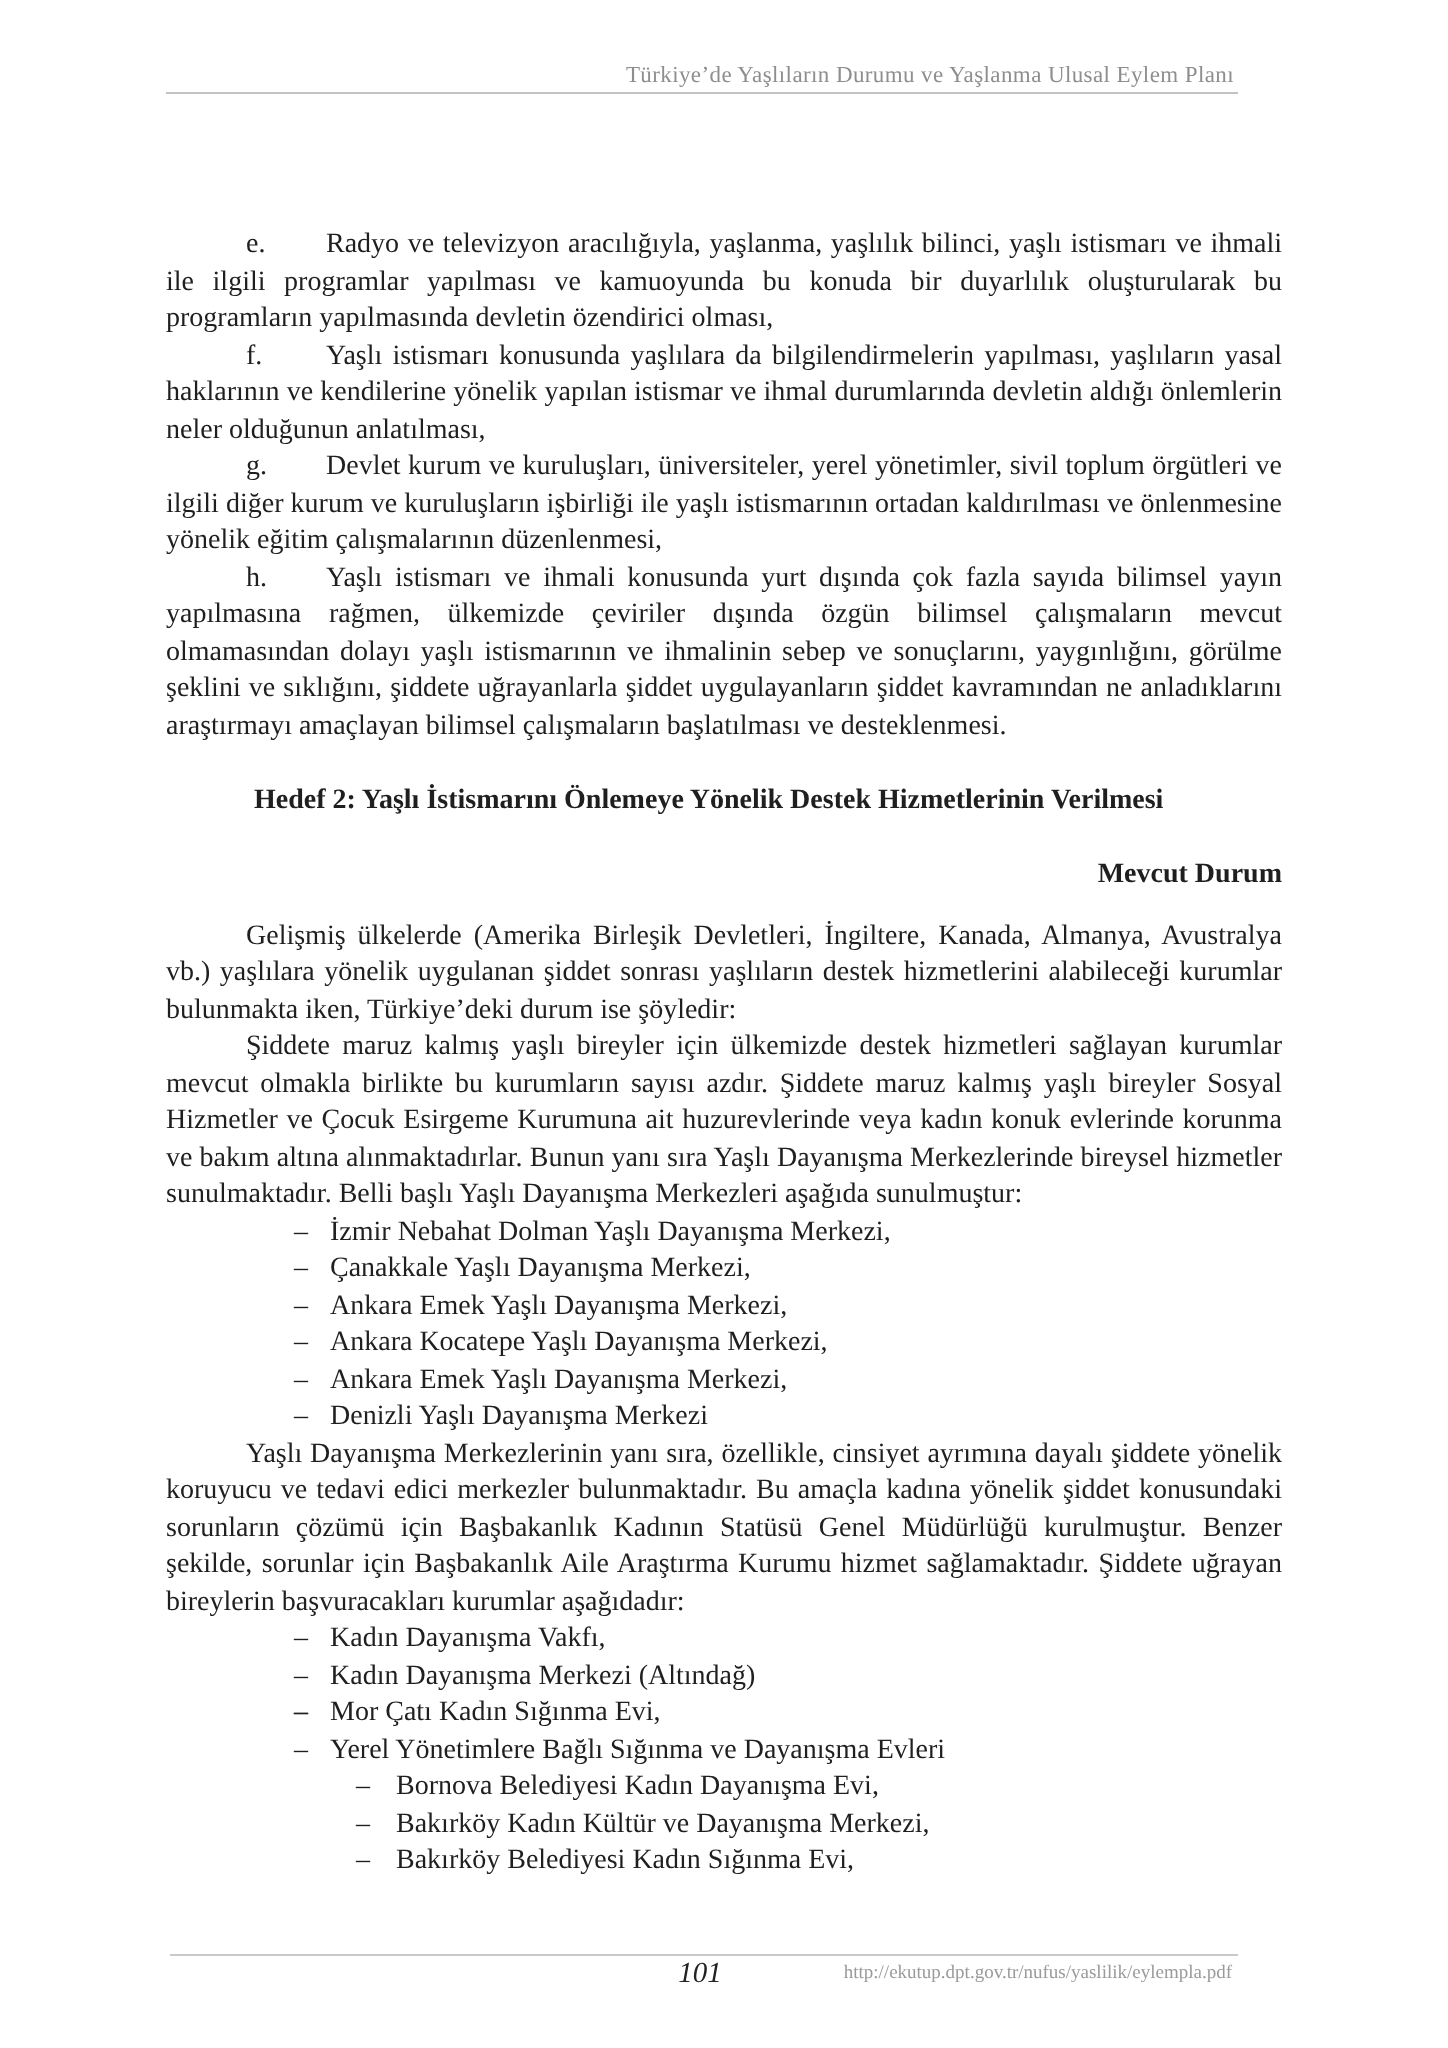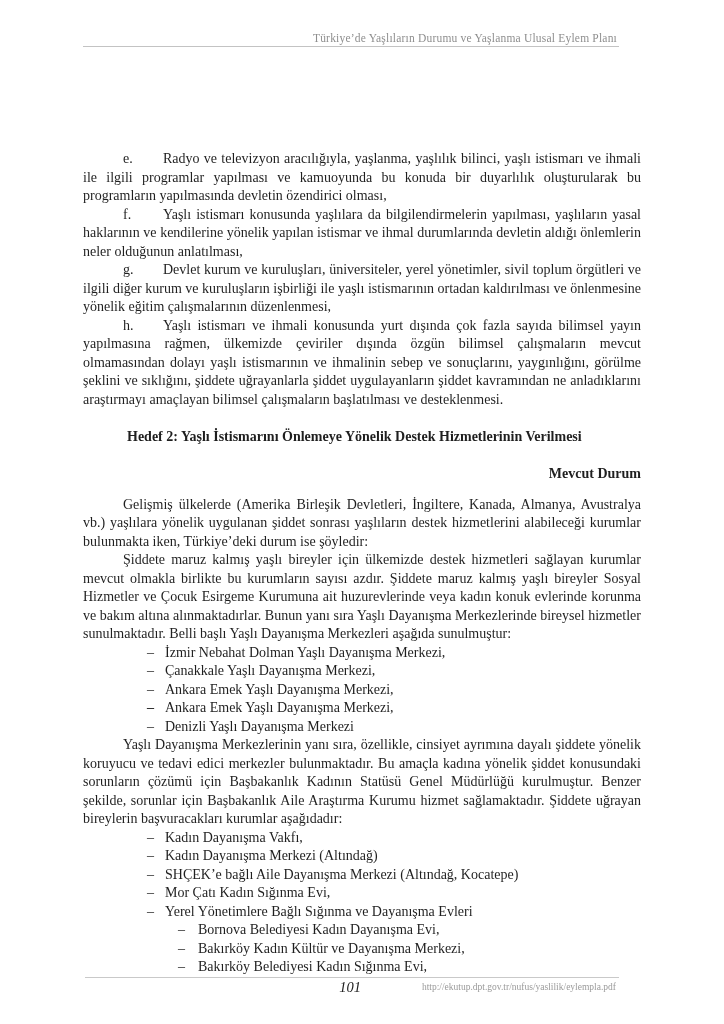--- a/index.html
+++ b/index.html
@@ -33,21 +33,20 @@
   }
   
   .doc-body {
     position: absolute;
     top: 114px;
     left: 83px;
     width: 558px;
     font-size: 14px;
     line-height: 18.5px;
     text-align: justify;
-    margin-top: 36px;
   }
   p.para { margin: 0; }
   .letter-cell {
     display: inline-block;
     width: 40px;
     margin-left: 40px;
   }
   p.indented { text-indent: 40px; }
   h2.goal-heading {
     font-size: 14px;
@@ -125,31 +124,31 @@
     <h3 class="sub-heading">Mevcut Durum</h3>
 
     <p class="para indented">Gelişmiş ülkelerde (Amerika Birleşik Devletleri, İngiltere, Kanada, Almanya, Avustralya vb.) yaşlılara yönelik uygulanan şiddet sonrası yaşlıların destek hizmetlerini alabileceği kurumlar bulunmakta iken, Türkiye’deki durum ise şöyledir:</p>
 
     <p class="para indented">Şiddete maruz kalmış yaşlı bireyler için ülkemizde destek hizmetleri sağlayan kurumlar mevcut olmakla birlikte bu kurumların sayısı azdır. Şiddete maruz kalmış yaşlı bireyler Sosyal Hizmetler ve Çocuk Esirgeme Kurumuna ait huzurevlerinde veya kadın konuk evlerinde korunma ve bakım altına alınmaktadırlar. Bunun yanı sıra Yaşlı Dayanışma Merkezlerinde bireysel hizmetler sunulmaktadır. Belli başlı Yaşlı Dayanışma Merkezleri aşağıda sunulmuştur:</p>
 
     <div>
       <div class="list-item"><span class="dash">–</span><span>İzmir Nebahat Dolman Yaşlı Dayanışma Merkezi,</span></div>
       <div class="list-item"><span class="dash">–</span><span>Çanakkale Yaşlı Dayanışma Merkezi,</span></div>
       <div class="list-item"><span class="dash">–</span><span>Ankara Emek Yaşlı Dayanışma Merkezi,</span></div>
-      <div class="list-item"><span class="dash">–</span></div>
+      <div class="list-item"><span class="dash">–</span><span>Ankara Kocatepe Yaşlı Dayanışma Merkezi,</span></div>
       <div class="list-item"><span class="dash">–</span><span>Ankara Emek Yaşlı Dayanışma Merkezi,</span></div>
       <div class="list-item"><span class="dash">–</span><span>Denizli Yaşlı Dayanışma Merkezi</span></div>
     </div>
 
     <p class="para indented">Yaşlı Dayanışma Merkezlerinin yanı sıra, özellikle, cinsiyet ayrımına dayalı şiddete yönelik koruyucu ve tedavi edici merkezler bulunmaktadır. Bu amaçla kadına yönelik şiddet konusundaki sorunların çözümü için Başbakanlık Kadının Statüsü Genel Müdürlüğü kurulmuştur. Benzer şekilde, sorunlar için Başbakanlık Aile Araştırma Kurumu hizmet sağlamaktadır. Şiddete uğrayan bireylerin başvuracakları kurumlar aşağıdadır:</p>
 
     <div>
       <div class="list-item"><span class="dash">–</span><span>Kadın Dayanışma Vakfı,</span></div>
       <div class="list-item"><span class="dash">–</span><span>Kadın Dayanışma Merkezi (Altındağ)</span></div>
-      <div class="list-item"><span class="dash">–</span><span>SHÇEK’e bağlı Aile Dayanışma Merkezi (Altındağ, Kocatepe)</span></div>
+      <div class="list-item"><span class="dash">–</span></div>
       <div class="list-item"><span class="dash">–</span><span>Mor Çatı Kadın Sığınma Evi,</span></div>
       <div class="list-item"><span class="dash">–</span><span>Yerel Yönetimlere Bağlı Sığınma ve Dayanışma Evleri</span></div>
       <div class="sub-list-item"><span class="dash">–</span><span>Bornova Belediyesi Kadın Dayanışma Evi,</span></div>
       <div class="sub-list-item"><span class="dash">–</span><span>Bakırköy Kadın Kültür ve Dayanışma Merkezi,</span></div>
       <div class="sub-list-item"><span class="dash">–</span><span>Bakırköy Belediyesi Kadın Sığınma Evi,</span></div>
     </div>
 
   </div>
 
   <div class="footer-rule"></div>

